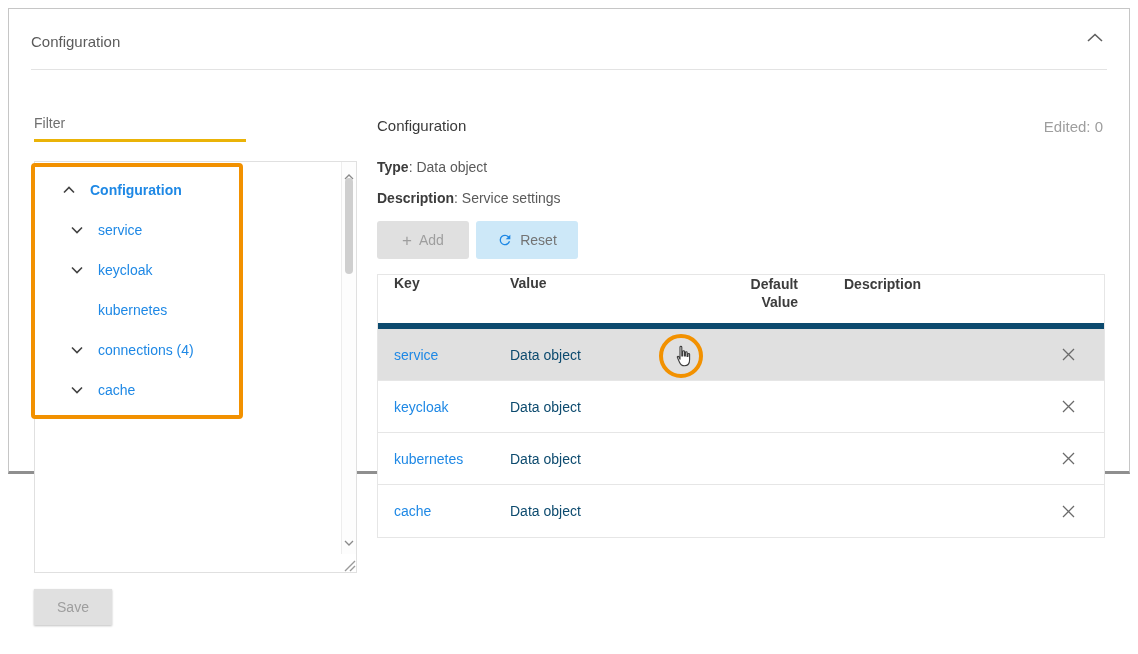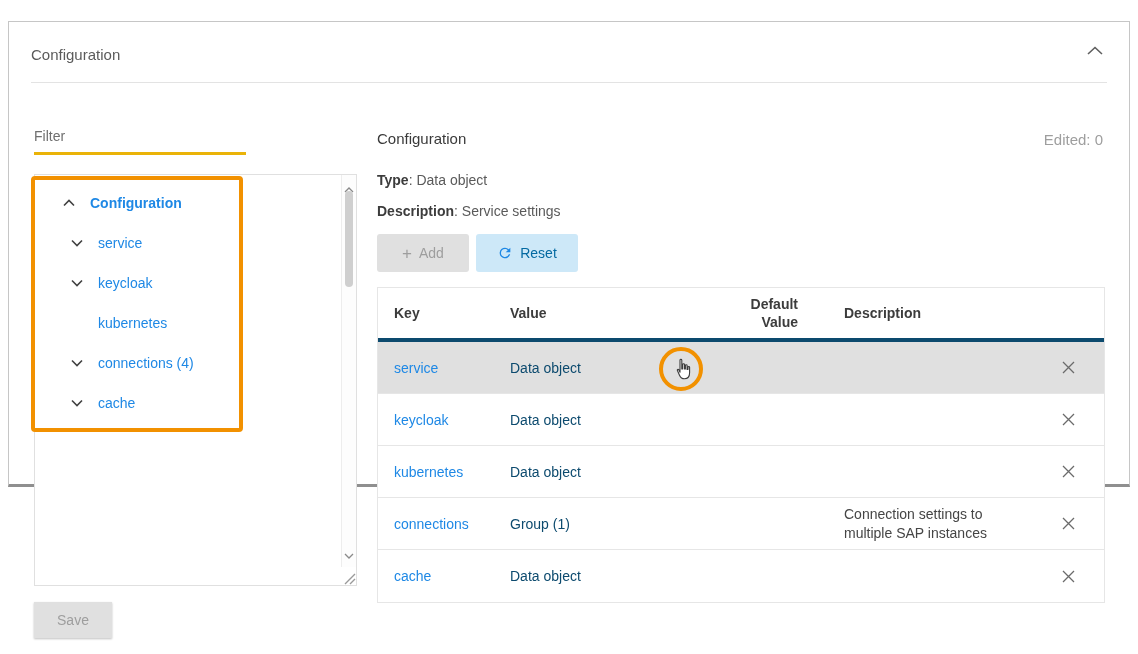--- a/index.html
+++ b/index.html
@@ -2,21 +2,21 @@
 <html><head>
 <meta charset="utf-8">
 <style>
   * { box-sizing: border-box; }
   html,body { margin:0; padding:0; }
   body {
     width:1138px; height:654px; position:relative; background:#fff;
     font-family:"Liberation Sans", sans-serif; overflow:hidden;
   }
   .card {
-    position:absolute; left:8px; top:21px; width:1122px; height:466px;
+    position:absolute; left:8px; top:8px; width:1122px; height:466px;
     background:#fff; border:1px solid #c6c6c6; border-bottom:3px solid #8f8f8f;
   }
   
   .panel-title { position:absolute; left:22px; top:24px; font-size:15px; color:#5b5b5b; }
   .collapse-btn { position:absolute; right:26px; top:24px; cursor:pointer; line-height:0; }
   .header-divider { position:absolute; left:22px; right:22px; top:60px; border-top:1px solid #e3e3e3; }
   
   .filter-input {
     position:absolute; left:25px; top:97px; width:212px; height:36px;
     border:none; border-bottom:3px solid #eab308; outline:none; background:transparent;
@@ -55,24 +55,24 @@
   .meta-line { position:absolute; left:368px; font-size:14px; color:#5a5a5a; }
   .meta-line b { color:#3c3c3c; }
   .type-line { top:150px; }
   .desc-line { top:181px; }
   .btn {
     position:absolute; top:212px; height:38px; border:none; border-radius:3px;
     font-size:14px; font-family:inherit; display:flex; align-items:center; justify-content:center; gap:7px;
   }
   .add-btn { left:368px; width:92px; background:#e0e0e0; color:#9e9e9e; cursor:default; }
   .add-btn .plus { font-size:17px; line-height:1; color:#9e9e9e; }
-  .reset-btn { left:467px; width:102px; background:#cde8f8; color:#0369a1; cursor:pointer; }
+  .reset-btn { left:467px; width:102px; background:#cde8f8; color:#737373; cursor:pointer; }
   
   .table { position:absolute; left:368px; top:265px; width:728px; border:1px solid #e6e6e6; background:#fff; }
-  .thead { display:flex; align-items:center; height:54px; font-size:14px; font-weight:bold; color:#3c3c3c; border-bottom:4px solid #0c4a6e; }
+  .thead { display:flex; height:54px; font-size:14px; font-weight:bold; color:#3c3c3c; border-bottom:6px solid #0c4a6e; }
   .trow { display:flex; align-items:center; height:52px; font-size:14px; border-bottom:1px solid #e6e6e6; cursor:pointer; }
   .trow:last-child { border-bottom:none; }
   .trow.selected { background:#e0e0e0; }
   .c { box-sizing:border-box; }
   .c.key   { width:132px; padding-left:16px; }
   .c.value { width:213px; }
   .c.defv  { width:75px; text-align:right; line-height:18px; }
   .c.desc  { flex:1; padding-left:46px; padding-right:10px; line-height:19px; }
   .c.actions { width:72px; display:flex; justify-content:center; }
   .trow .c.key  { color:#1e88e5; }
@@ -229,33 +229,20 @@
       <div class="c desc"></div>
       <div class="c actions">
           <span class="xbtn">
             <svg width="15" height="15" viewBox="0 0 15 15">
               <path d="M2 2 L13 13 M13 2 L2 13" stroke="#6b6b6b" stroke-width="1.3"></path>
             </svg>
           </span>
         </div>
     </div>
 
-    <div class="trow">
-      <div class="c key">connections</div>
-      <div class="c value">Group (1)</div>
-      <div class="c defv"></div>
-      <div class="c desc">Connection settings to multiple SAP instances</div>
-      <div class="c actions">
-          <span class="xbtn">
-            <svg width="15" height="15" viewBox="0 0 15 15">
-              <path d="M2 2 L13 13 M13 2 L2 13" stroke="#6b6b6b" stroke-width="1.3"></path>
-            </svg>
-          </span>
-        </div>
-    </div>
 
     <div class="trow">
       <div class="c key">cache</div>
       <div class="c value">Data object</div>
       <div class="c defv"></div>
       <div class="c desc"></div>
       <div class="c actions">
           <span class="xbtn">
             <svg width="15" height="15" viewBox="0 0 15 15">
               <path d="M2 2 L13 13 M13 2 L2 13" stroke="#6b6b6b" stroke-width="1.3"></path>

